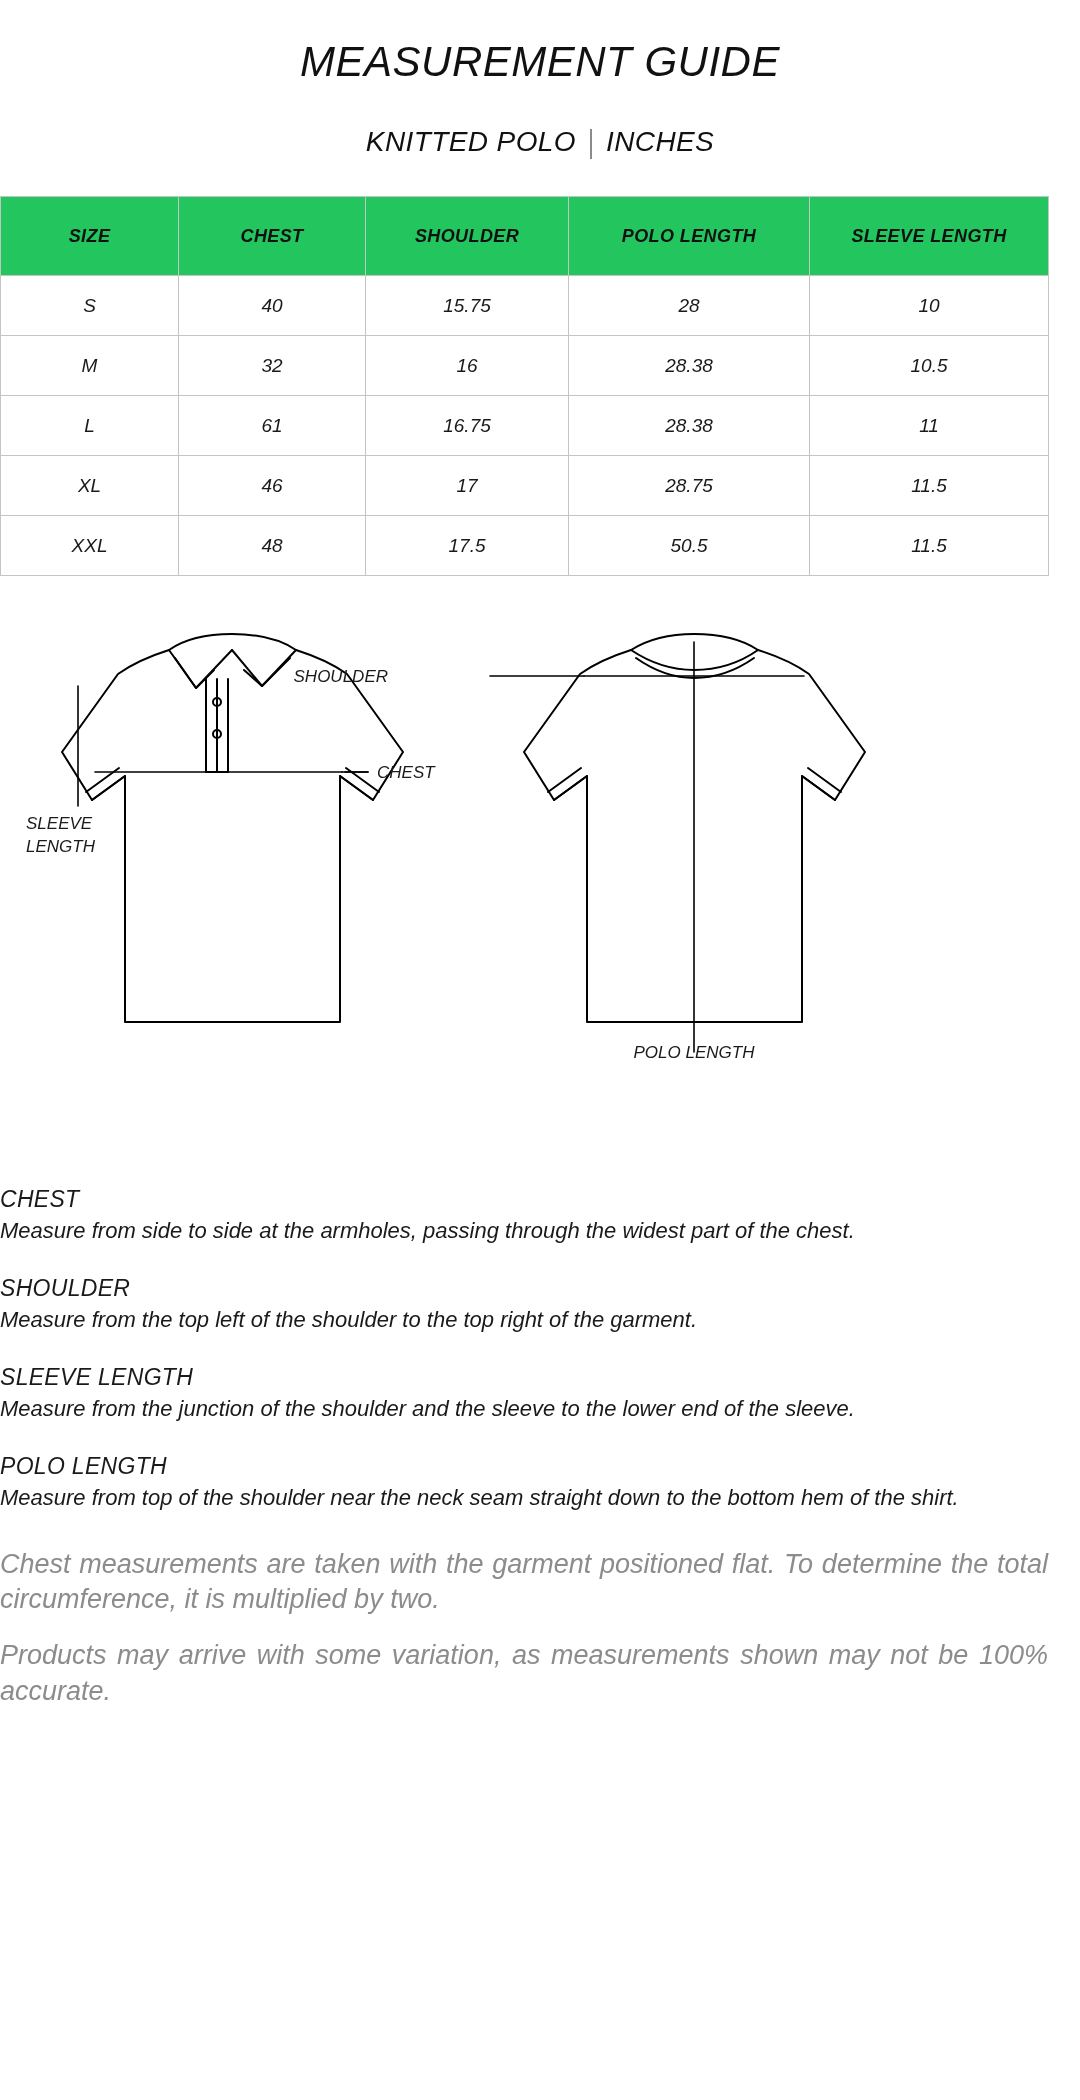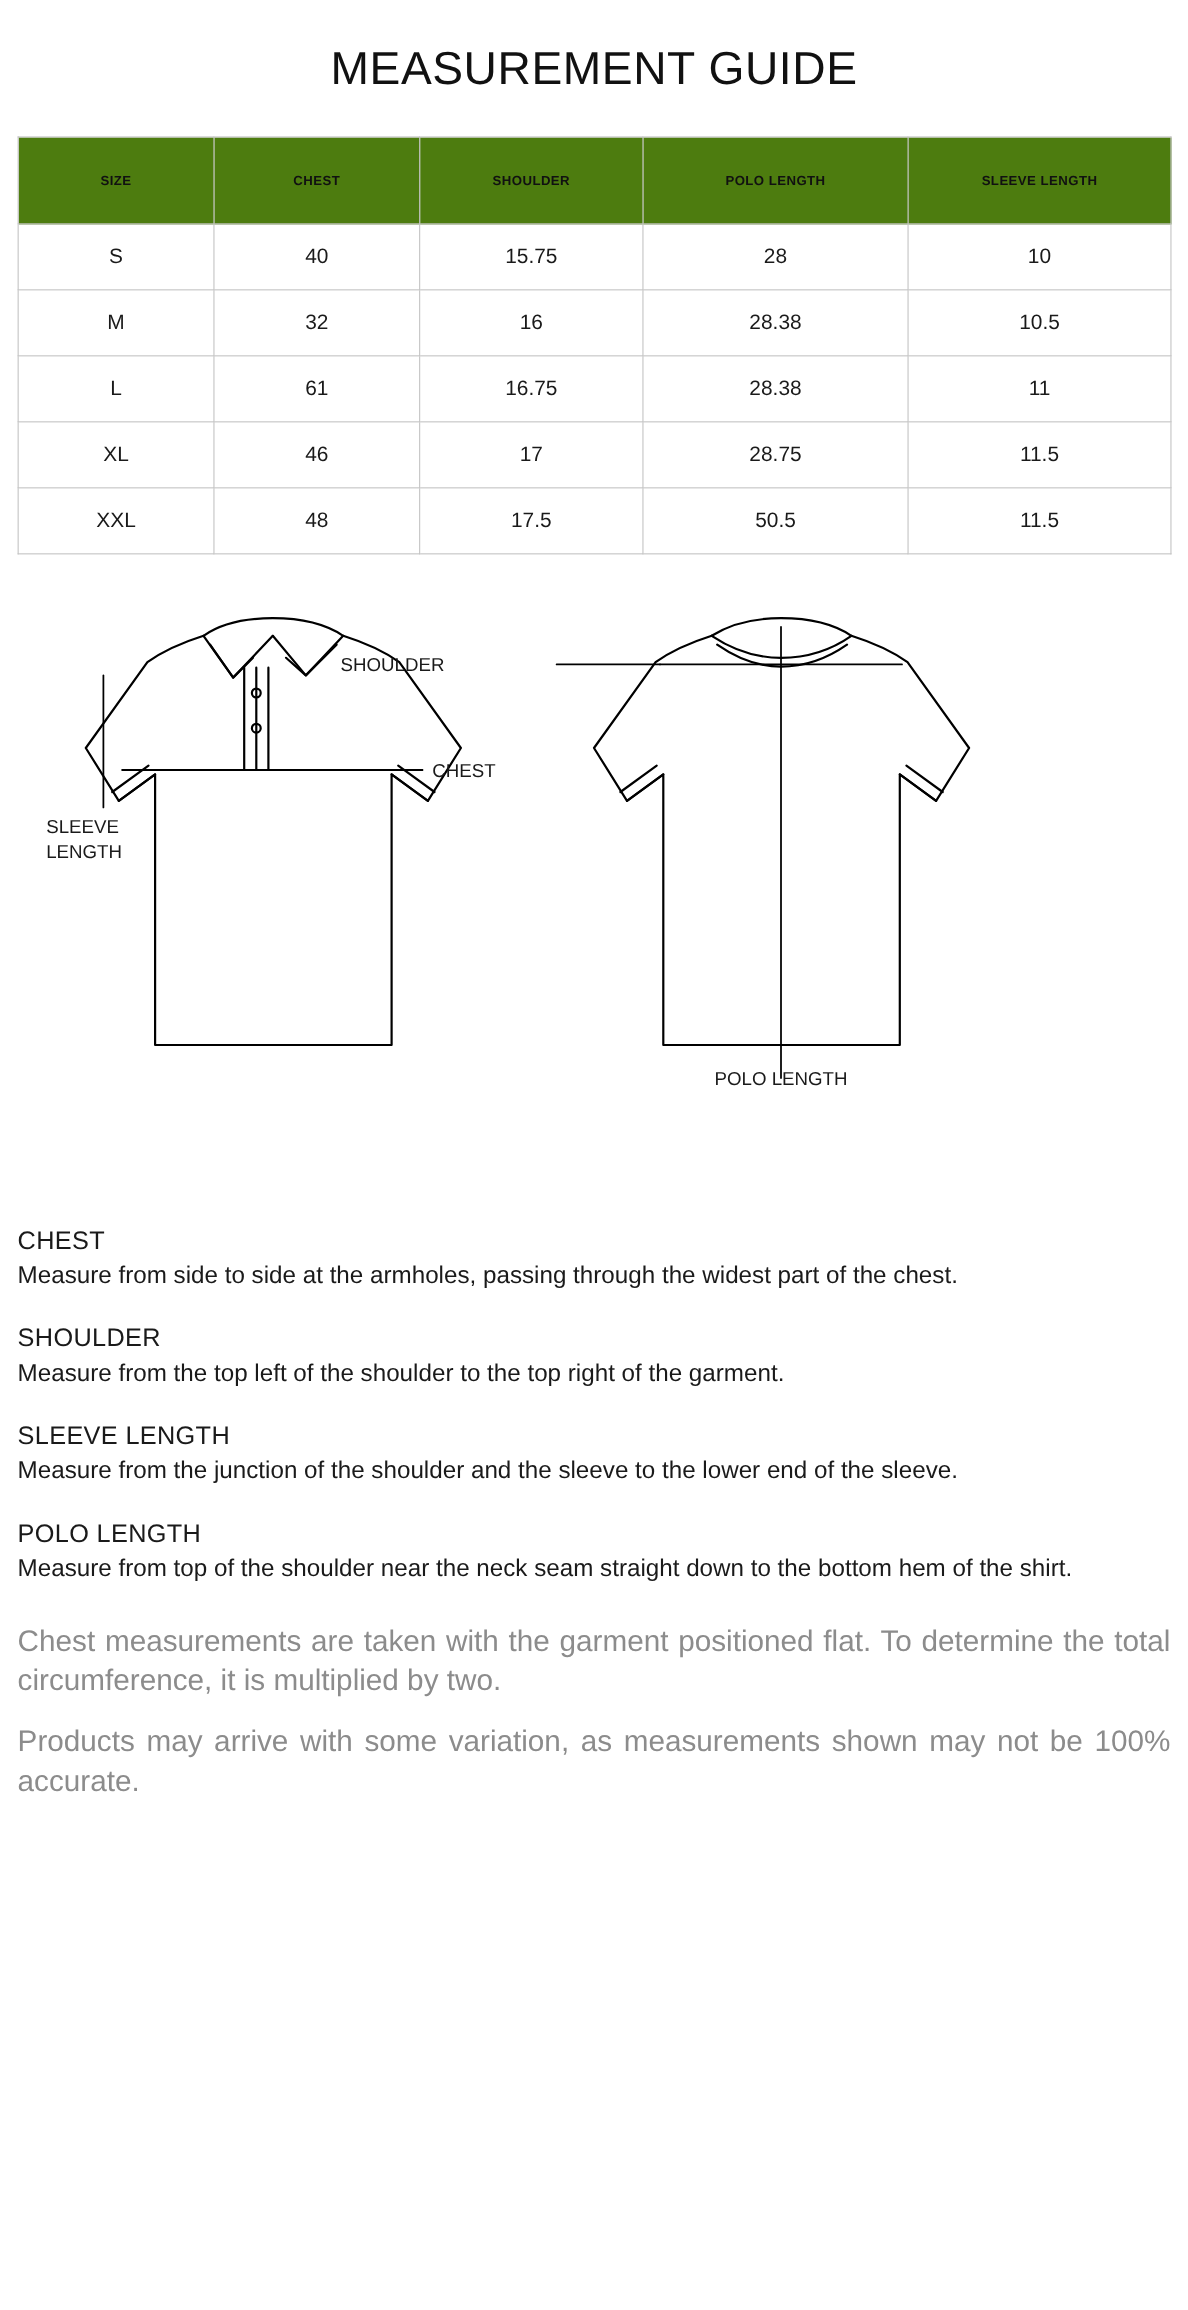--- a/index.html
+++ b/index.html
@@ -10,22 +10,23 @@
     width: 1080px;
     min-height: 2100px;
     background: #ffffff;
     font-family: "Liberation Sans", sans-serif;
     color: #1a1a1a;
     -webkit-font-smoothing: antialiased;
   }
   .page {
     width: 1080px;
     box-sizing: border-box;
-    padding: 0 16px;
+    padding: 0 0;
     position: relative;
+    font-style: italic;
   }
   .title {
     text-align: center;
     font-size: 42px;
     font-weight: 400;
     letter-spacing: 0.5px;
     margin: 38px 0 0 0;
     color: #111;
   }
   .subtitle-row {
@@ -51,25 +52,25 @@
 
   
   table.size-table {
     width: 1048px;
     margin: 38px 0 0 0;
     border-collapse: collapse;
     table-layout: fixed;
     font-size: 18px;
   }
   table.size-table th {
-    background: #4d7c0f;
+    background: #22c55e;
     border: 1px solid #c4c4c4;
     height: 76px;
     font-weight: bold;
-    font-size: 12px;
+    font-size: 18px;
     letter-spacing: 0.4px;
     color: #111;
     text-align: center;
     margin-left: 24px;
   }
   table.size-table td {
     border: 1px solid #c4c4c4;
     height: 57px;
     text-align: center;
     font-size: 19px;
@@ -123,20 +124,25 @@
   }
   .note.second { margin-top: 20px; }
 </style>
 </head>
 <body>
 
 <div class="page">
 
   <h1 class="title">MEASUREMENT GUIDE</h1>
 
+  <div class="subtitle-row">
+    <span>KNITTED POLO</span>
+    <span class="subtitle-div"></span>
+    <span>INCHES</span>
+  </div>
 
   <table class="size-table">
     <colgroup>
       <col class="c0">
         <col class="c1">
         <col class="c2">
         <col class="c3">
         <col class="c4">
     </colgroup>
     <thead>

